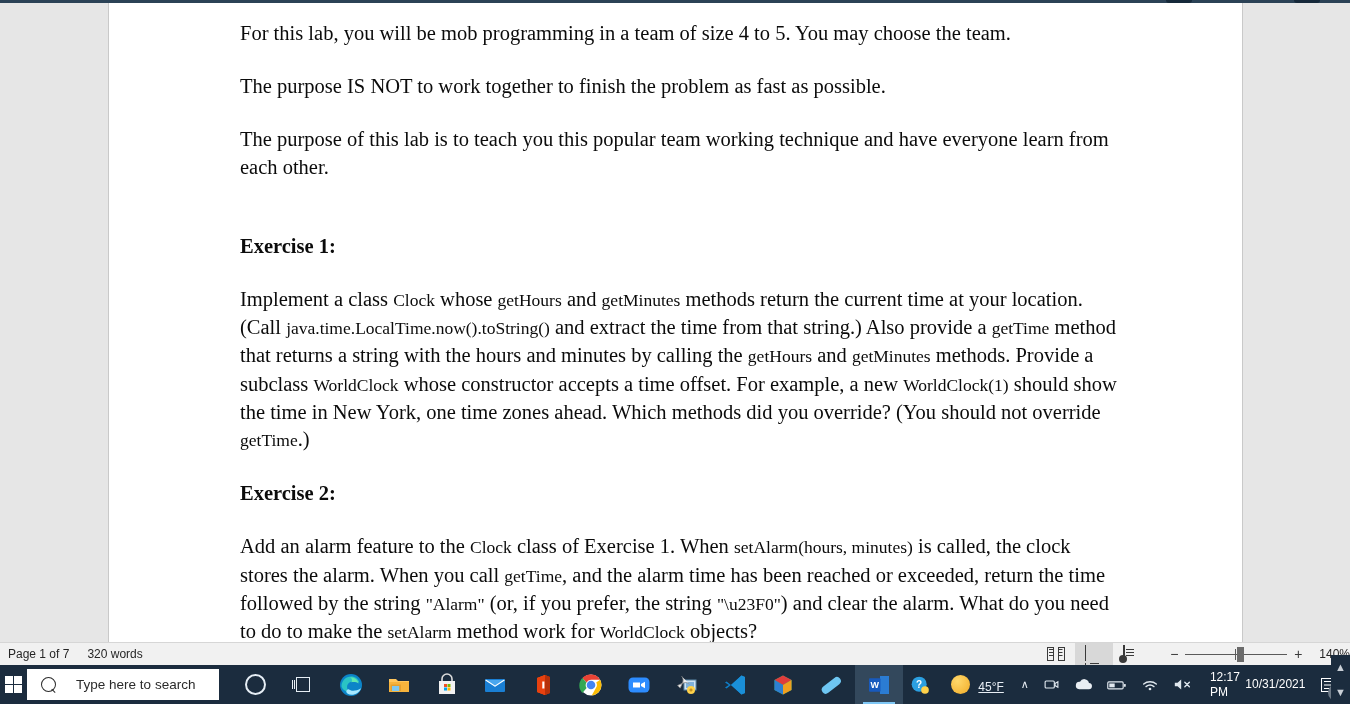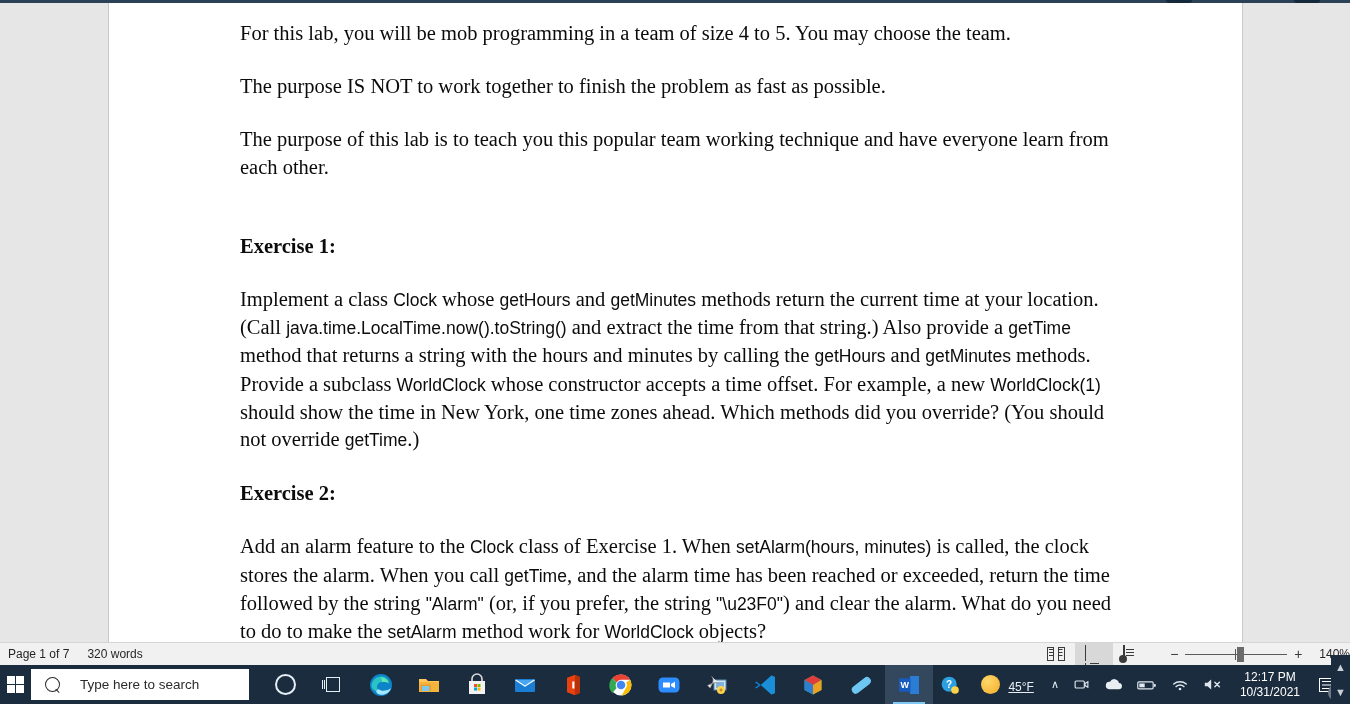--- a/index.html
+++ b/index.html
@@ -67,21 +67,21 @@
     margin: 0 0 26px 0;
   }
   #doc-body p.tight {
     margin: 0;
   }
   .ex-head {
     font-weight: bold;
     margin: 0;
   }
   code, .mono {
-    font-family: Liberation Sans, sans-serif;
+    font-family: Liberation Serif, serif;
     font-size: 17.5px;
     letter-spacing: 0px;
   }
   .spacer-lg { height: 26px; }
 
   
   #scroll-arrows {
     position: absolute;
     right: 0;
     top: 655px;
@@ -347,21 +347,21 @@
   #weather {
     display: flex; align-items: flex-end; gap: 8px;
     padding: 0 10px 0 14px;
     text-decoration: underline;
   }
   .sun {
     width: 19px; height: 19px; border-radius: 50%;
     background: radial-gradient(circle at 35% 32%, #ffd86b 0%, #f6b93b 70%, #e8a125 100%);
   }
   #clock {
-    display: flex; flex-direction: column;
+    display: flex; flex-direction: row;
     align-items: center; justify-content: center;
     line-height: 15px;
     font-size: 12px;
     padding: 0 8px 0 10px;
     color: #ffffff;
   }
   #notif {
     position: relative;
     width: 38px; height: 39px;
     display: flex; align-items: center; justify-content: center;

